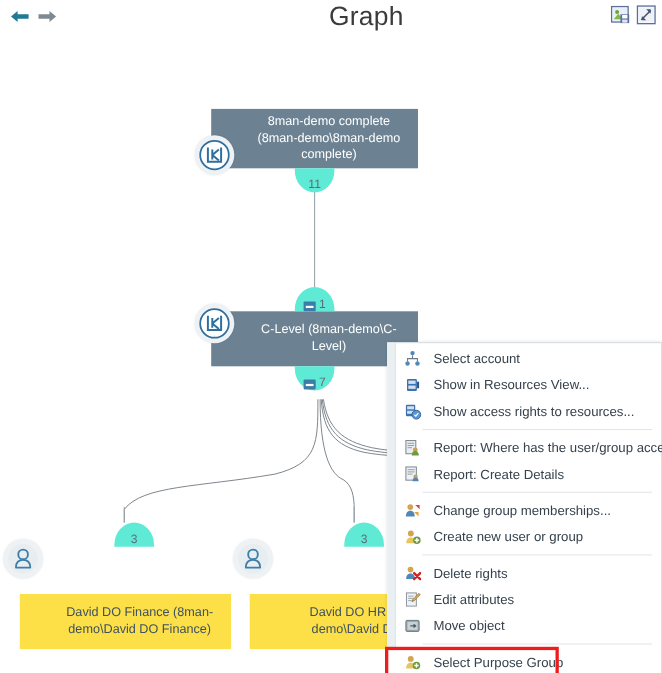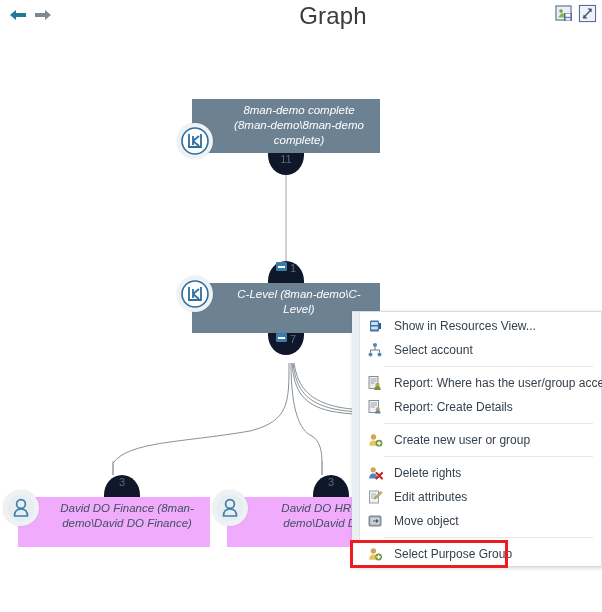--- a/index.html
+++ b/index.html
@@ -71,56 +71,56 @@
     pointer-events: none;
   }
 
   
   .node {
     position: absolute;
   }
   .node-box {
     position: absolute;
     display: flex;
-    align-items: flex-start;
+    align-items: center;
     justify-content: center;
     text-align: center;
     font-size: 11.5px;
     line-height: 15px;
     box-sizing: border-box;
     padding: 4px 8px 4px 34px;
-    font-style: italic;
   }
   .node-group .node-box {
     background: #6c8293;
     color: #ffffff;
   }
   .node-user .node-box {
-    background: #f0abfc;
+    background: #fde047;
     color: #3e5160;
+    margin-top: 43px;
   }
   .node-avatar {
     position: absolute;
     width: 36px; height: 36px;
     border-radius: 50%;
     background: #eef2f4;
     box-shadow: 0 0 2px rgba(0,0,0,0.10);
     z-index: 3;
   }
   .node-avatar svg { display: block; }
 
   
   .badge {
     position: absolute;
     width: 36px; height: 22px;
-    background: #0f172a;
+    background: #5eead4;
     border-bottom-left-radius: 18px 20px;
     border-bottom-right-radius: 18px 20px;
     display: flex;
-    align-items: flex-start;
+    align-items: flex-end;
     justify-content: center;
     gap: 3px;
     font-size: 11px;
     color: #5d6b78;
     z-index: 4;
     cursor: pointer;
     box-sizing: border-box;
     padding-bottom: 1px;
   }
   .badge.top {
@@ -330,41 +330,53 @@
       </svg>
     </div>
   </div>
 </div>
 
 <div id="context-menu">
 
   <div class="menu-item">
     <span class="menu-icon">
       <svg width="16" height="16" viewBox="0 0 16 16">
+        <circle cx="8" cy="3" r="2" fill="#4f87b8"></circle>
+        <circle cx="3.5" cy="12.5" r="2" fill="#4f87b8"></circle>
+        <circle cx="12.5" cy="12.5" r="2" fill="#4f87b8"></circle>
+        <path d="M8 5 L8 8 M3.5 10.5 L3.5 8 L12.5 8 L12.5 10.5" stroke="#6d7a85" stroke-width="1" fill="none"></path>
+      </svg>
+    </span>
+    <span>Select account</span>
+  </div>
+
+  <div class="menu-item">
+    <span class="menu-icon">
+      <svg width="16" height="16" viewBox="0 0 16 16">
         <rect x="3" y="2.5" width="9" height="11" rx="1" fill="#3f72ad"></rect>
         <rect x="4.2" y="4" width="6.6" height="3" fill="#cfe0f3"></rect>
         <rect x="4.2" y="8.5" width="6.6" height="3" fill="#cfe0f3"></rect>
         <rect x="12" y="5" width="2" height="6" fill="#2d5a8e"></rect>
       </svg>
     </span>
     <span>Show in Resources View...</span>
   </div>
 
   <div class="menu-item">
     <span class="menu-icon">
       <svg width="16" height="16" viewBox="0 0 16 16">
-        <circle cx="8" cy="3" r="2" fill="#4f87b8"></circle>
-        <circle cx="3.5" cy="12.5" r="2" fill="#4f87b8"></circle>
-        <circle cx="12.5" cy="12.5" r="2" fill="#4f87b8"></circle>
-        <path d="M8 5 L8 8 M3.5 10.5 L3.5 8 L12.5 8 L12.5 10.5" stroke="#6d7a85" stroke-width="1" fill="none"></path>
-      </svg>
-    </span>
-    <span>Select account</span>
-  </div>
-
+        <rect x="2" y="2" width="8.5" height="10.5" rx="1" fill="#3f72ad"></rect>
+        <rect x="3.1" y="3.3" width="6.3" height="2.8" fill="#cfe0f3"></rect>
+        <rect x="3.1" y="7.4" width="6.3" height="2.8" fill="#cfe0f3"></rect>
+        <circle cx="11.5" cy="11" r="4" fill="#5a95d6" stroke="#2d5a8e" stroke-width="0.8"></circle>
+        <path d="M9.8 11 L11 12.3 L13.3 9.6" stroke="#ffffff" stroke-width="1.2" fill="none"></path>
+      </svg>
+    </span>
+    <span>Show access rights to resources...</span>
+  </div>
 
   <div class="menu-sep"></div>
 
   <div class="menu-item">
     <span class="menu-icon">
       <svg width="16" height="16" viewBox="0 0 16 16">
         <rect x="2" y="1.5" width="9" height="12" fill="#e9edf2" stroke="#7a858f" stroke-width="0.9"></rect>
         <path d="M3.5 4 H9.5 M3.5 6 H9.5 M3.5 8 H7.5" stroke="#8b949d" stroke-width="0.8"></path>
         <circle cx="10.5" cy="10" r="2.2" fill="#c8a05a"></circle>
         <path d="M7.3 15 C7.3 11.8 9 11 10.5 11 C12 11 13.7 11.8 13.7 15 Z" fill="#6f9a3e"></path>
@@ -380,20 +392,31 @@
         <path d="M3.5 4 H10 M3.5 6 H10 M3.5 8 H8" stroke="#8b949d" stroke-width="0.8"></path>
         <circle cx="10.8" cy="10.3" r="2" fill="#c8a05a"></circle>
         <path d="M8 14.6 C8 11.9 9.4 11.2 10.8 11.2 C12.2 11.2 13.6 11.9 13.6 14.6 Z" fill="#4f87b8"></path>
       </svg>
     </span>
     <span>Report: Create Details</span>
   </div>
 
   <div class="menu-sep"></div>
 
+  <div class="menu-item">
+    <span class="menu-icon">
+      <svg width="16" height="16" viewBox="0 0 16 16">
+        <circle cx="6" cy="5" r="2.6" fill="#d4a551"></circle>
+        <path d="M2 13.5 C2 9.6 4 8.4 6 8.4 C8 8.4 10 9.6 10 13.5 Z" fill="#4f87b8"></path>
+        <path d="M10.5 3 L14.5 3 L14.5 7 Z" fill="#d6463c"></path>
+        <path d="M9.5 9.5 L13.5 9.5 L13.5 13.5 Z" fill="#e8a33a"></path>
+      </svg>
+    </span>
+    <span>Change group memberships...</span>
+  </div>
 
   <div class="menu-item">
     <span class="menu-icon">
       <svg width="16" height="16" viewBox="0 0 16 16">
         <circle cx="6.5" cy="5" r="2.7" fill="#d4a551"></circle>
         <path d="M2.3 13.8 C2.3 9.8 4.4 8.6 6.5 8.6 C8.6 8.6 10.7 9.8 10.7 13.8 Z" fill="#e8c45e"></path>
         <circle cx="12" cy="11.2" r="3.4" fill="#6f9a3e"></circle>
         <path d="M12 9.2 L12 13.2 M10 11.2 L14 11.2" stroke="#ffffff" stroke-width="1.3"></path>
       </svg>
     </span>

